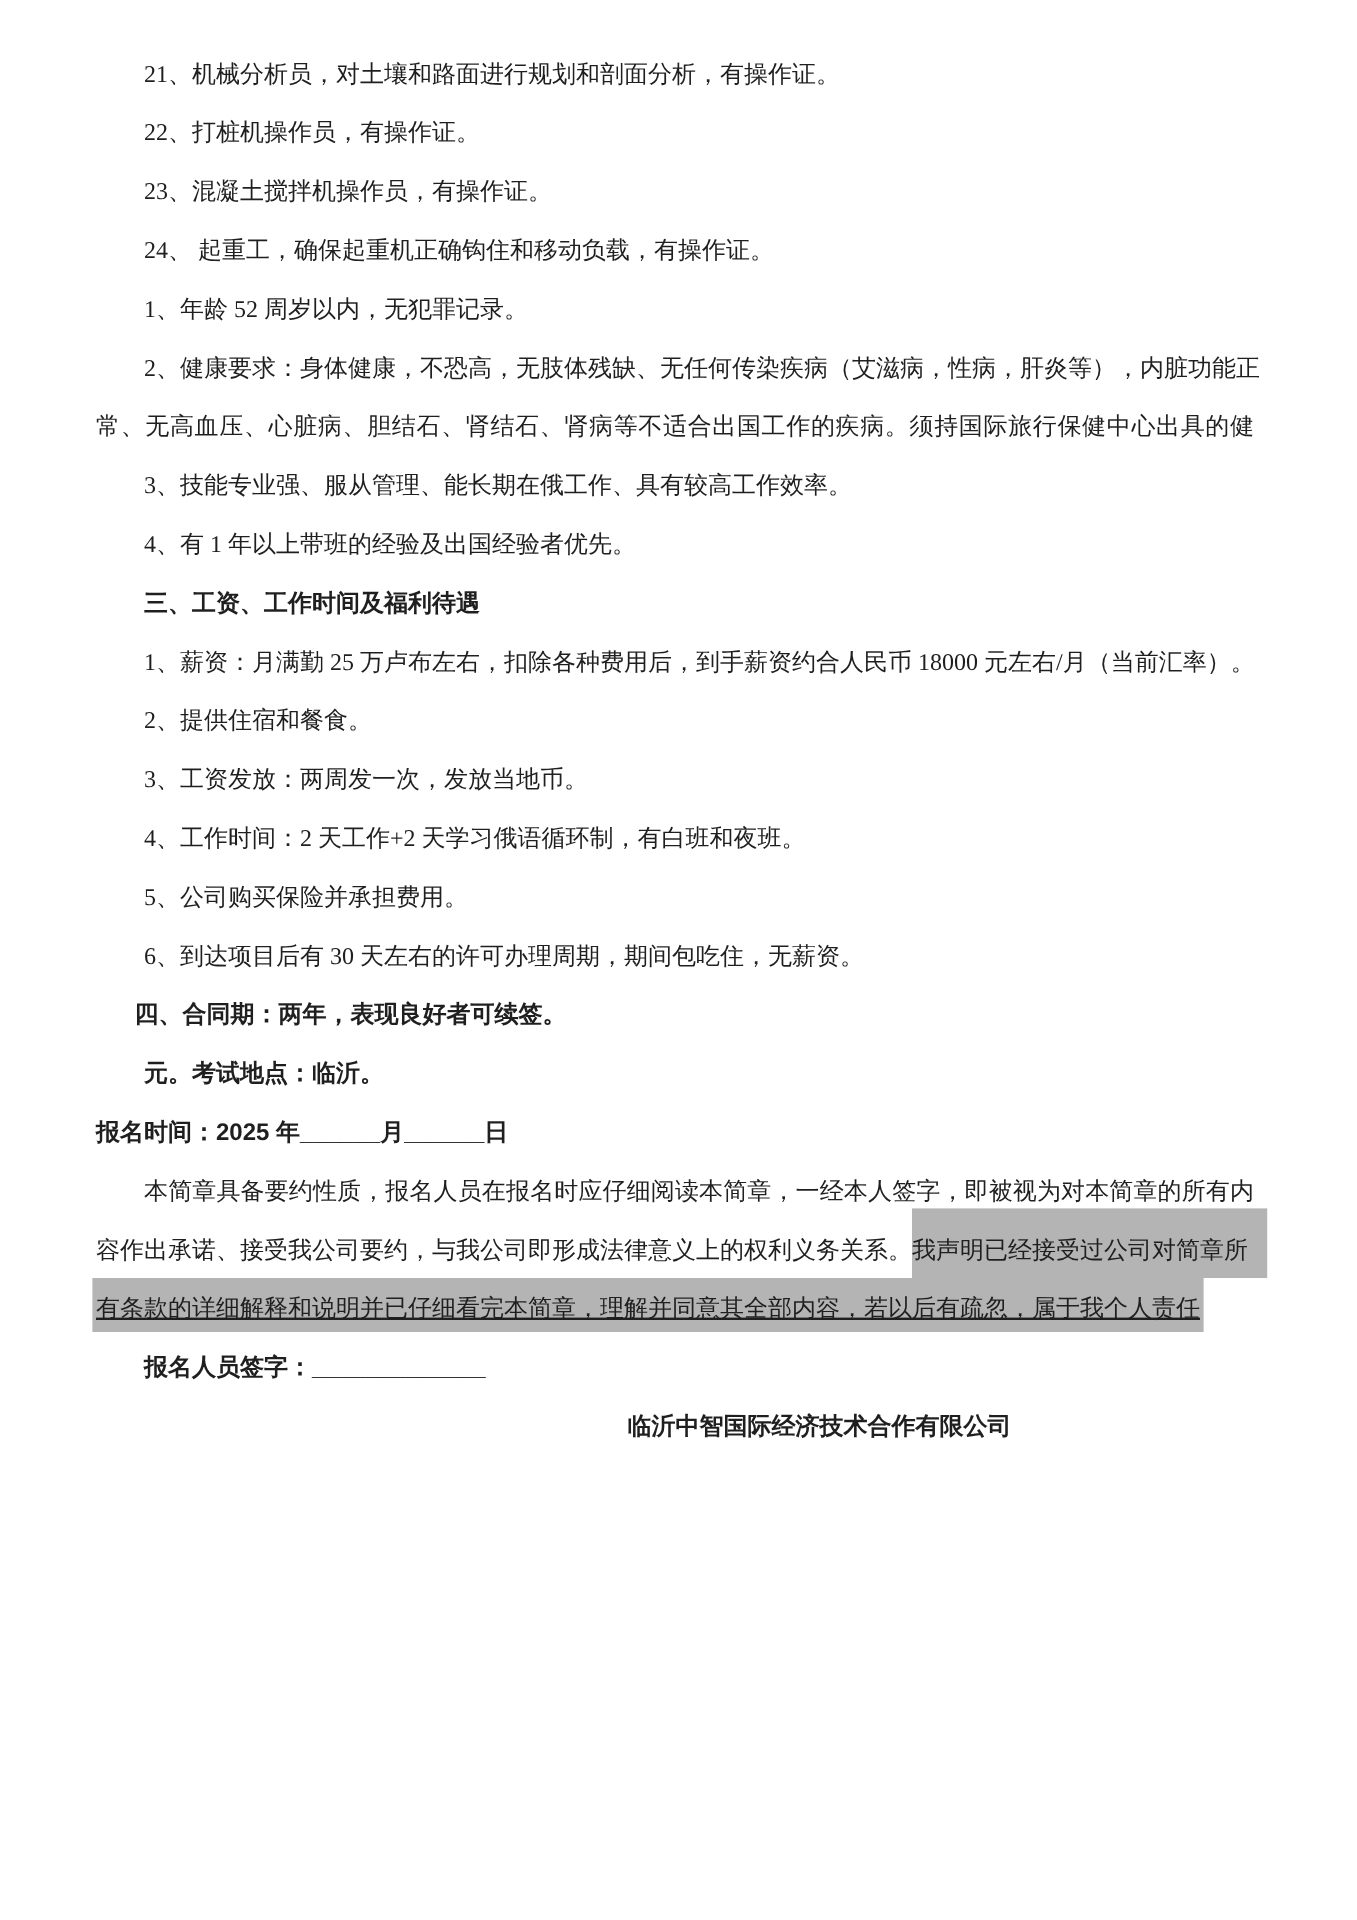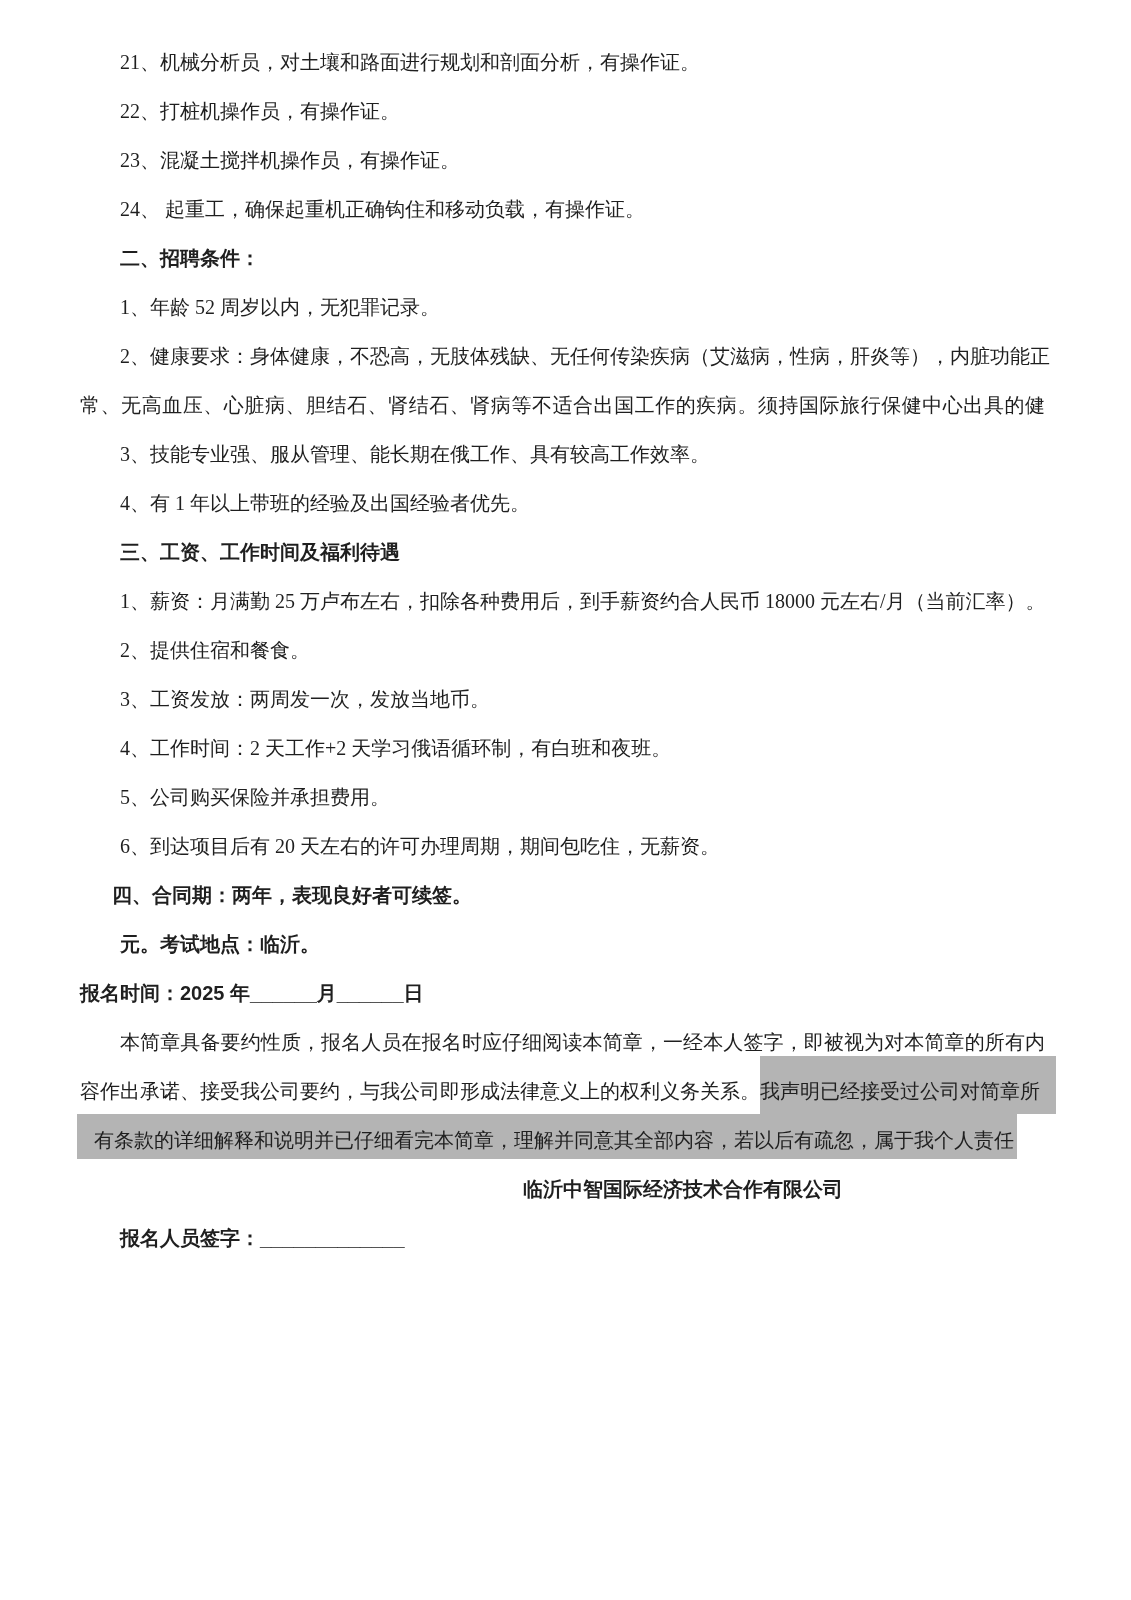--- a/index.html
+++ b/index.html
@@ -28,54 +28,53 @@
   .b {
     font-family: "Liberation Sans", "DejaVu Sans", sans-serif;
     font-weight: bold;
   }
   .ind1 { margin-left: 32px; }
   .ind2 { margin-left: 40px; }
   .ind3 { margin-left: 40px; }
   
   .hl  { background: var(--hl); padding: 24px 16px 12px 0; }
   
-  .hl2 { background: var(--hl); padding: 15px 3px 8px 17px; margin-left: -3px; }
+  .hl2 { background: var(--hl); padding: 15px 3px 8px 3px; margin-left: -3px; text-decoration: underline; }
 </style>
 </head>
 <body>
 
 <div class="page">
 
   <div class="ln ind2">21、机械分析员，对土壤和路面进行规划和剖面分析，有操作证。</div>
   <div class="ln ind2">22、打桩机操作员，有操作证。</div>
   <div class="ln ind2">23、混凝土搅拌机操作员，有操作证。</div>
   <div class="ln ind2">24、 起重工，确保起重机正确钩住和移动负载，有操作证。</div>
 
-  <div class="ln ind2 b">二、招聘条件：</div>
   <div class="ln ind2">1、年龄 52 周岁以内，无犯罪记录。</div>
   <div class="ln ind2 fill">2、健康要求：身体健康，不恐高，无肢体残缺、无任何传染疾病（艾滋病，性病，肝炎等），内脏功能正</div>
   <div class="ln fill">常、无高血压、心脏病、胆结石、肾结石、肾病等不适合出国工作的疾病。须持国际旅行保健中心出具的健</div>
   <div class="ln ind2">3、技能专业强、服从管理、能长期在俄工作、具有较高工作效率。</div>
   <div class="ln ind2">4、有 1 年以上带班的经验及出国经验者优先。</div>
 
   <div class="ln ind2 b">三、工资、工作时间及福利待遇</div>
   <div class="ln ind2">1、薪资：月满勤 25 万卢布左右，扣除各种费用后，到手薪资约合人民币 18000 元左右/月（当前汇率）。</div>
   <div class="ln ind2">2、提供住宿和餐食。</div>
   <div class="ln ind2">3、工资发放：两周发一次，发放当地币。</div>
   <div class="ln ind2">4、工作时间：2 天工作+2 天学习俄语循环制，有白班和夜班。</div>
   <div class="ln ind2">5、公司购买保险并承担费用。</div>
-  <div class="ln ind2">6、到达项目后有 20 天左右的许可办理周期，期间包吃住，无薪资。</div>
+  <div class="ln ind2">6、到达项目后有 30 天左右的许可办理周期，期间包吃住，无薪资。</div>
 
   <div class="ln ind1 b">四、合同期：两年，表现良好者可续签。</div>
 
   <div class="ln ind3 b">元。考试地点：临沂。</div>
 
   <div class="ln b">报名时间：2025 年______月______日</div>
 
   <div class="ln ind2 fill">本简章具备要约性质，报名人员在报名时应仔细阅读本简章，一经本人签字，即被视为对本简章的所有内</div>
   <div class="ln fill"><span>容作出承诺、接受我公司要约，与我公司即形成法律意义上的权利义务关系。</span><span class="hl">我声明已经接受过公司对简章所</span></div>
   <div class="ln"><span class="hl2">有条款的详细解释和说明并已仔细看完本简章，理解并同意其全部内容，若以后有疏忽，属于我个人责任</span></div>
 
+  <div class="ln ind2 b"><span>报名人员签字：</span><span>_____________</span></div>
+
   <div class="ln b" style="margin-left: 443px;">临沂中智国际经济技术合作有限公司</div>
-
-  <div class="ln ind2 b"><span>报名人员签字：</span><span>_____________</span></div>
 
 </div>
 
 </body></html>

